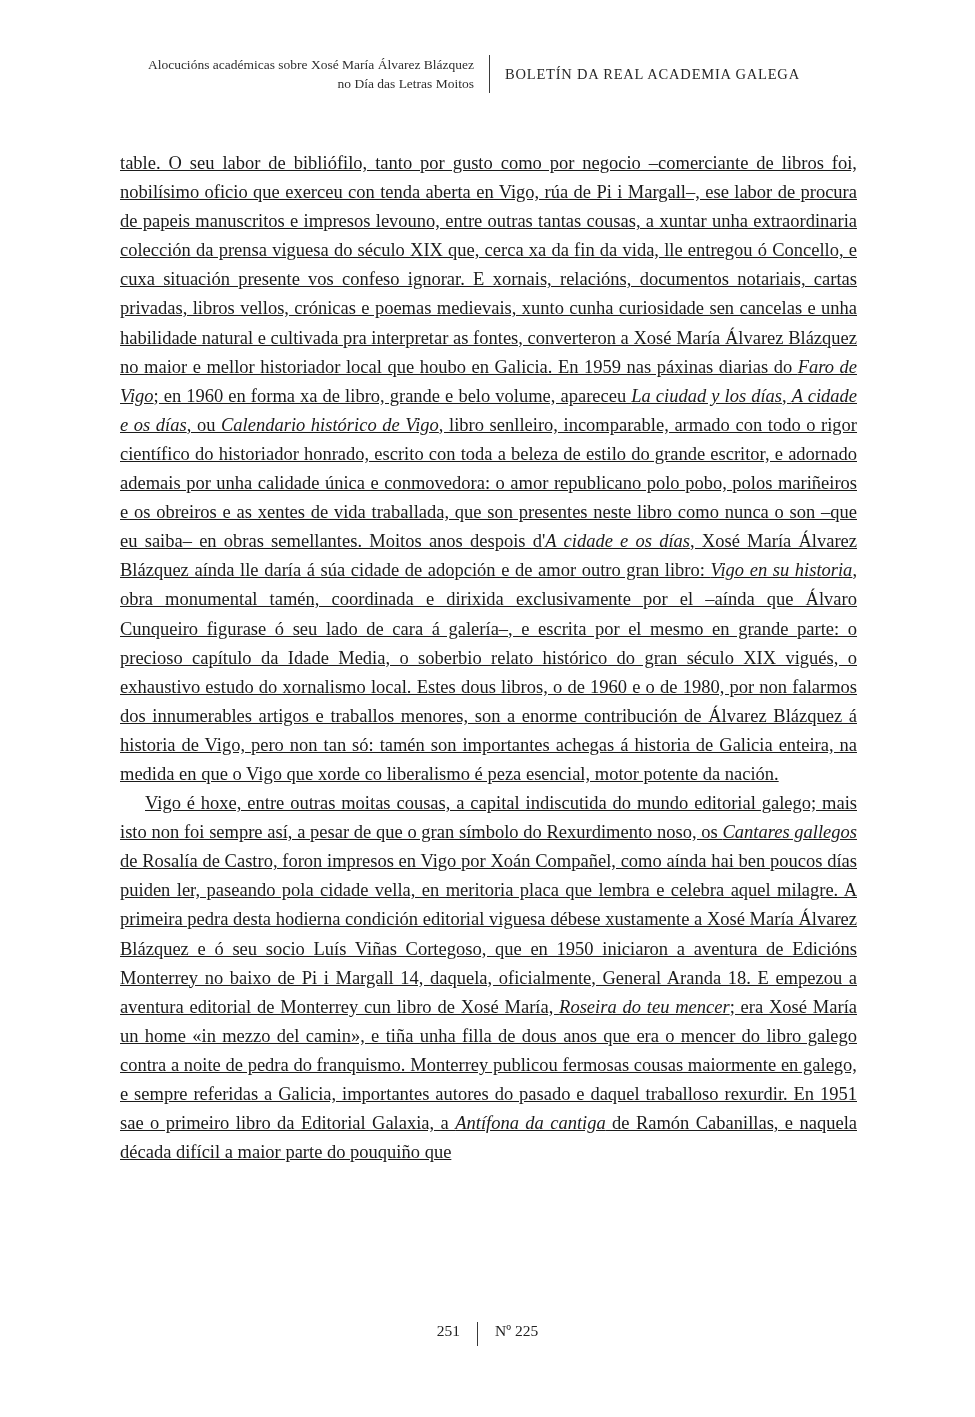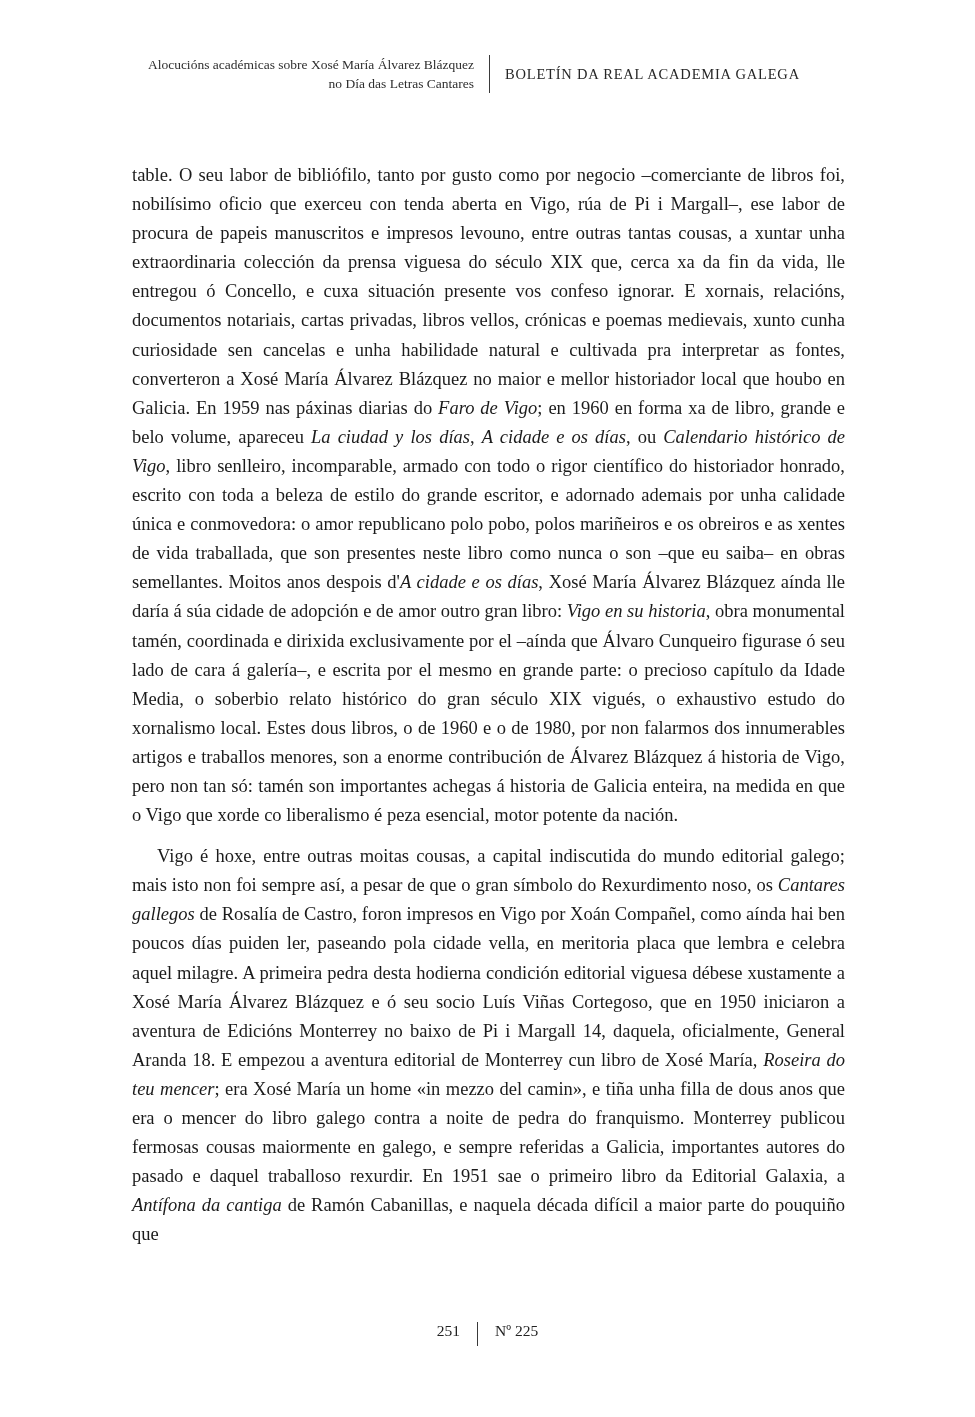--- a/index.html
+++ b/index.html
@@ -47,21 +47,21 @@
   
   .page-body {
     position: absolute;
     top: 149px;
     left: 120px;
     width: 737px;
     font-size: 18.5px;
     line-height: 29.1px;
     text-align: justify;
   }
-  .para { margin: 12px; }
+  .para { margin: 0; text-decoration: underline; }
   .para.indent { text-indent: 25px; }
   em { font-style: italic; }
   
   .page-footer {
     position: absolute;
     top: 1322px;
     left: 0;
     width: 100%;
     display: flex;
     justify-content: center;
@@ -74,21 +74,21 @@
   .footer-issue { padding-left: 17px; }
 </style>
 </head>
 <body>
 
 <div class="page">
 
   <header class="page-header">
     <div class="header-left">
       <span>Alocucións académicas sobre Xosé María Álvarez Blázquez</span>
-      <span>no Día das Letras Cantares</span>
+      <span>no Día das Letras Moitos</span>
     </div>
     <div class="header-divider"></div>
     <div class="header-right">BOLETÍN DA REAL ACADEMIA GALEGA</div>
   </header>
 
   <main class="page-body">
       <p class="para"><span>table. O seu labor de bibliófilo, tanto por gusto como por negocio –comerciante de libros foi, nobilísimo oficio que exerceu con tenda aberta en Vigo, rúa de Pi i Margall–, ese labor de procura de papeis manuscritos e impresos levouno, entre outras tantas cousas, a xuntar unha extraordinaria colección da prensa viguesa do século XIX que, cerca xa da fin da vida, lle entregou ó Concello, e cuxa situación presente vos confeso ignorar. E xornais, relacións, documentos notariais, cartas privadas, libros vellos, crónicas e poemas medievais, xunto cunha curiosidade sen cancelas e unha habilidade natural e cultivada pra interpretar as fontes, converteron a Xosé María Álvarez Blázquez no maior e mellor historiador local que houbo en Galicia. En 1959 nas páxinas diarias do </span><em>Faro de Vigo</em><span>; en 1960 en forma xa de libro, grande e belo volume, apareceu </span><em>La ciudad y los días</em><span>, </span><em>A cidade e os días</em><span>, ou </span><em>Calendario histórico de Vigo</em><span>, libro senlleiro, incomparable, armado con todo o rigor científico do historiador honrado, escrito con toda a beleza de estilo do grande escritor, e adornado ademais por unha calidade única e conmovedora: o amor republicano polo pobo, polos mariñeiros e os obreiros e as xentes de vida traballada, que son presentes neste libro como nunca o son –que eu saiba– en obras semellantes. Moitos anos despois d'</span><em>A cidade e os días</em><span>, Xosé María Álvarez Blázquez aínda lle daría á súa cidade de adopción e de amor outro gran libro: </span><em>Vigo en su historia</em><span>, obra monumental tamén, coordinada e dirixida exclusivamente por el –aínda que Álvaro Cunqueiro figurase ó seu lado de cara á galería–, e escrita por el mesmo en grande parte: o precioso capítulo da Idade Media, o soberbio relato histórico do gran século XIX vigués, o exhaustivo estudo do xornalismo local. Estes dous libros, o de 1960 e o de 1980, por non falarmos dos innumerables artigos e traballos menores, son a enorme contribución de Álvarez Blázquez á historia de Vigo, pero non tan só: tamén son importantes achegas á historia de Galicia enteira, na medida en que o Vigo que xorde co liberalismo é peza esencial, motor potente da nación.</span></p>
       <p class="para indent"><span>Vigo é hoxe, entre outras moitas cousas, a capital indiscutida do mundo editorial galego; mais isto non foi sempre así, a pesar de que o gran símbolo do Rexurdimento noso, os </span><em>Cantares gallegos</em><span> de Rosalía de Castro, foron impresos en Vigo por Xoán Compañel, como aínda hai ben poucos días puiden ler, paseando pola cidade vella, en meritoria placa que lembra e celebra aquel milagre. A primeira pedra desta hodierna condición editorial viguesa débese xustamente a Xosé María Álvarez Blázquez e ó seu socio Luís Viñas Cortegoso, que en 1950 iniciaron a aventura de Edicións Monterrey no baixo de Pi i Margall 14, daquela, oficialmente, General Aranda 18. E empezou a aventura editorial de Monterrey cun libro de Xosé María, </span><em>Roseira do teu mencer</em><span>; era Xosé María un home «in mezzo del camin», e tiña unha filla de dous anos que era o mencer do libro galego contra a noite de pedra do franquismo. Monterrey publicou fermosas cousas maiormente en galego, e sempre referidas a Galicia, importantes autores do pasado e daquel traballoso rexurdir. En 1951 sae o primeiro libro da Editorial Galaxia, a </span><em>Antífona da cantiga</em><span> de Ramón Cabanillas, e naquela década difícil a maior parte do pouquiño que</span></p>
     </main>
 

